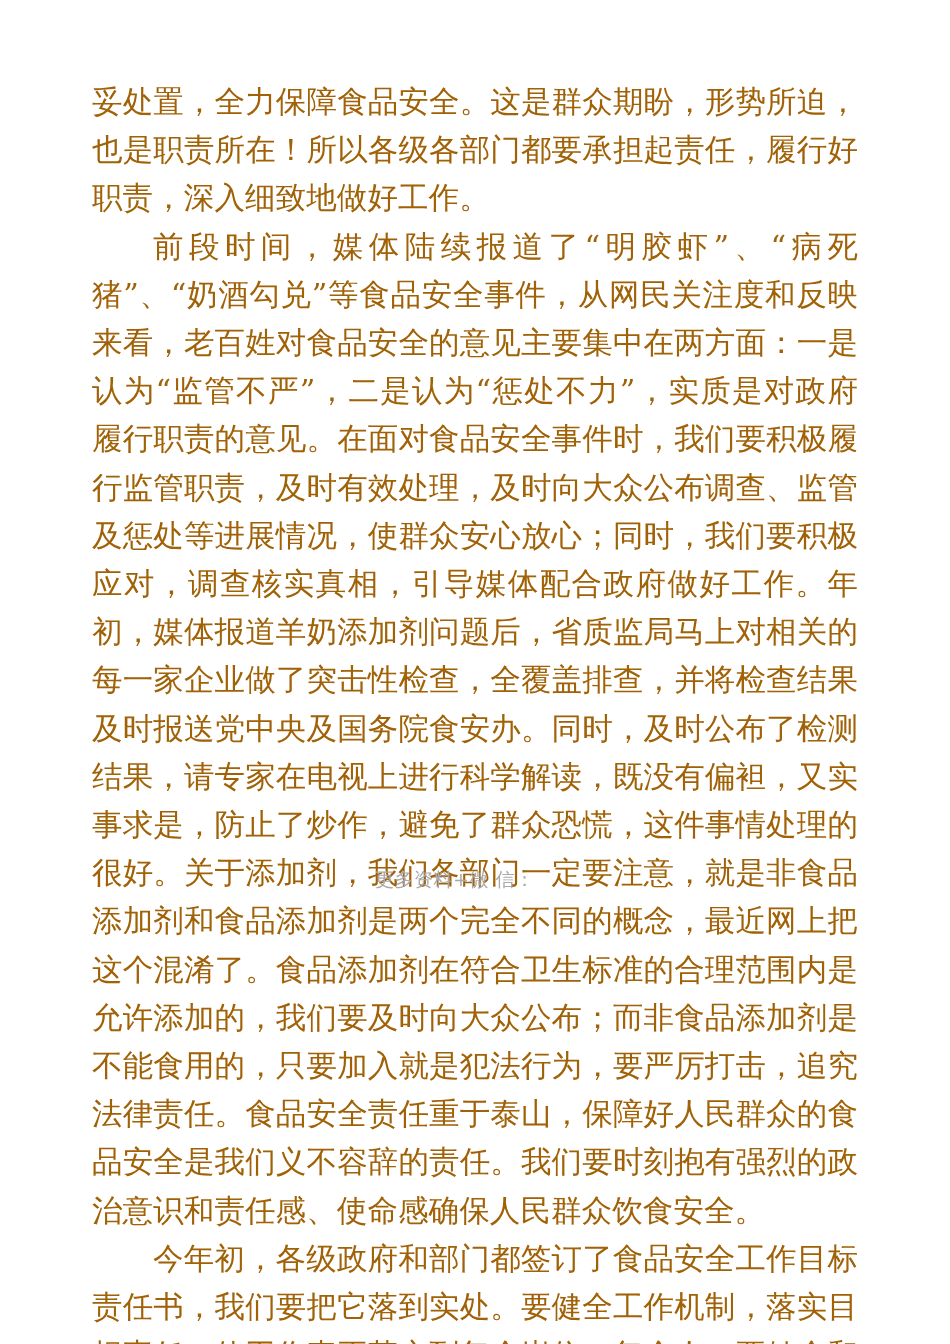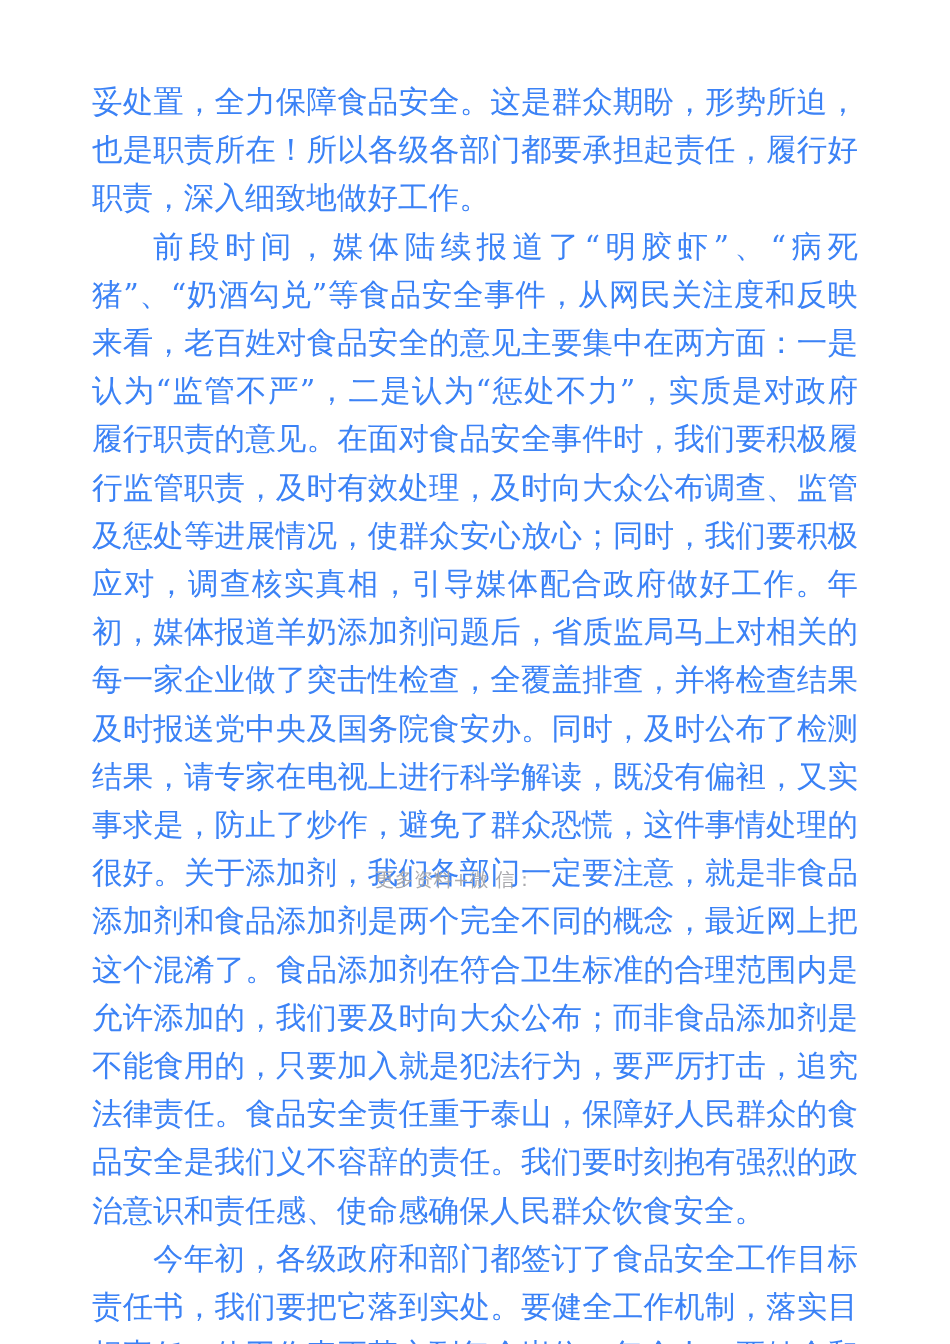--- a/index.html
+++ b/index.html
@@ -20,21 +20,21 @@
     left: 92px;
     top: 78px;
     width: 766px;
   }
   p.para {
     margin: 0;
     padding: 0;
     font-family: "DejaVu Serif", "Liberation Serif", serif;
     font-size: 30.5px;
     line-height: 48.2px;
-    color: #3b82f6;
+    color: #a16207;
     text-align: justify;
     text-justify: inter-character;
     text-align-last: left;
     letter-spacing: 0.1px;
     word-break: break-all;
     -webkit-font-smoothing: antialiased;
   }
   p.indent {
     text-indent: 61px;
   }

